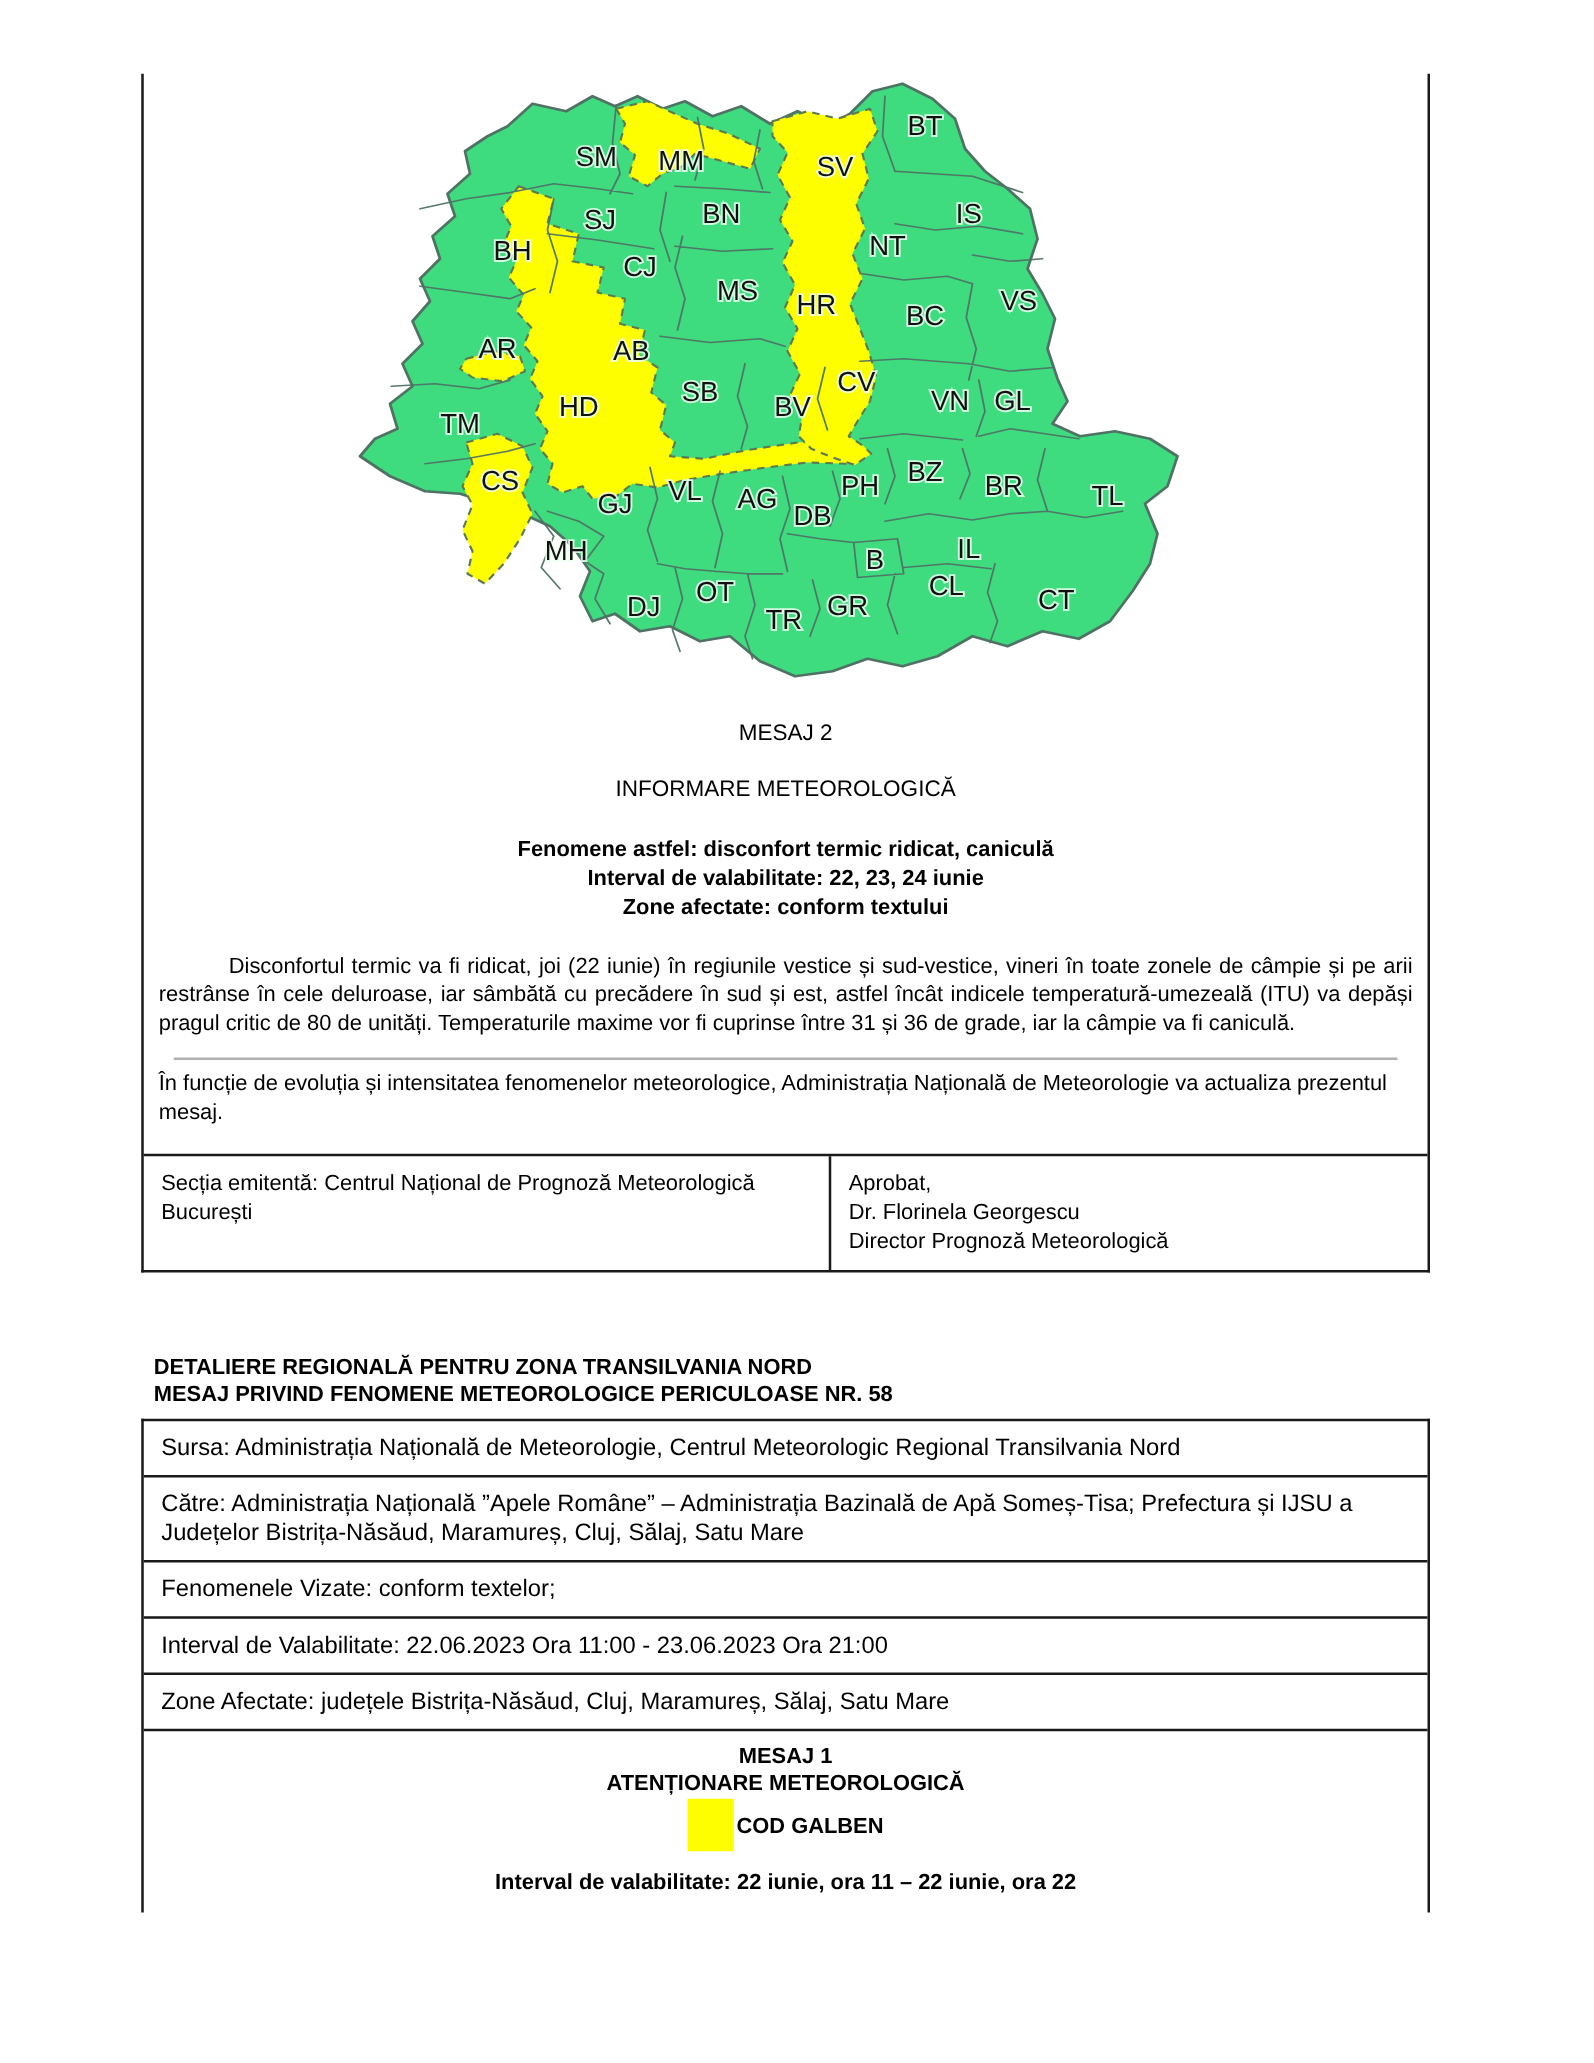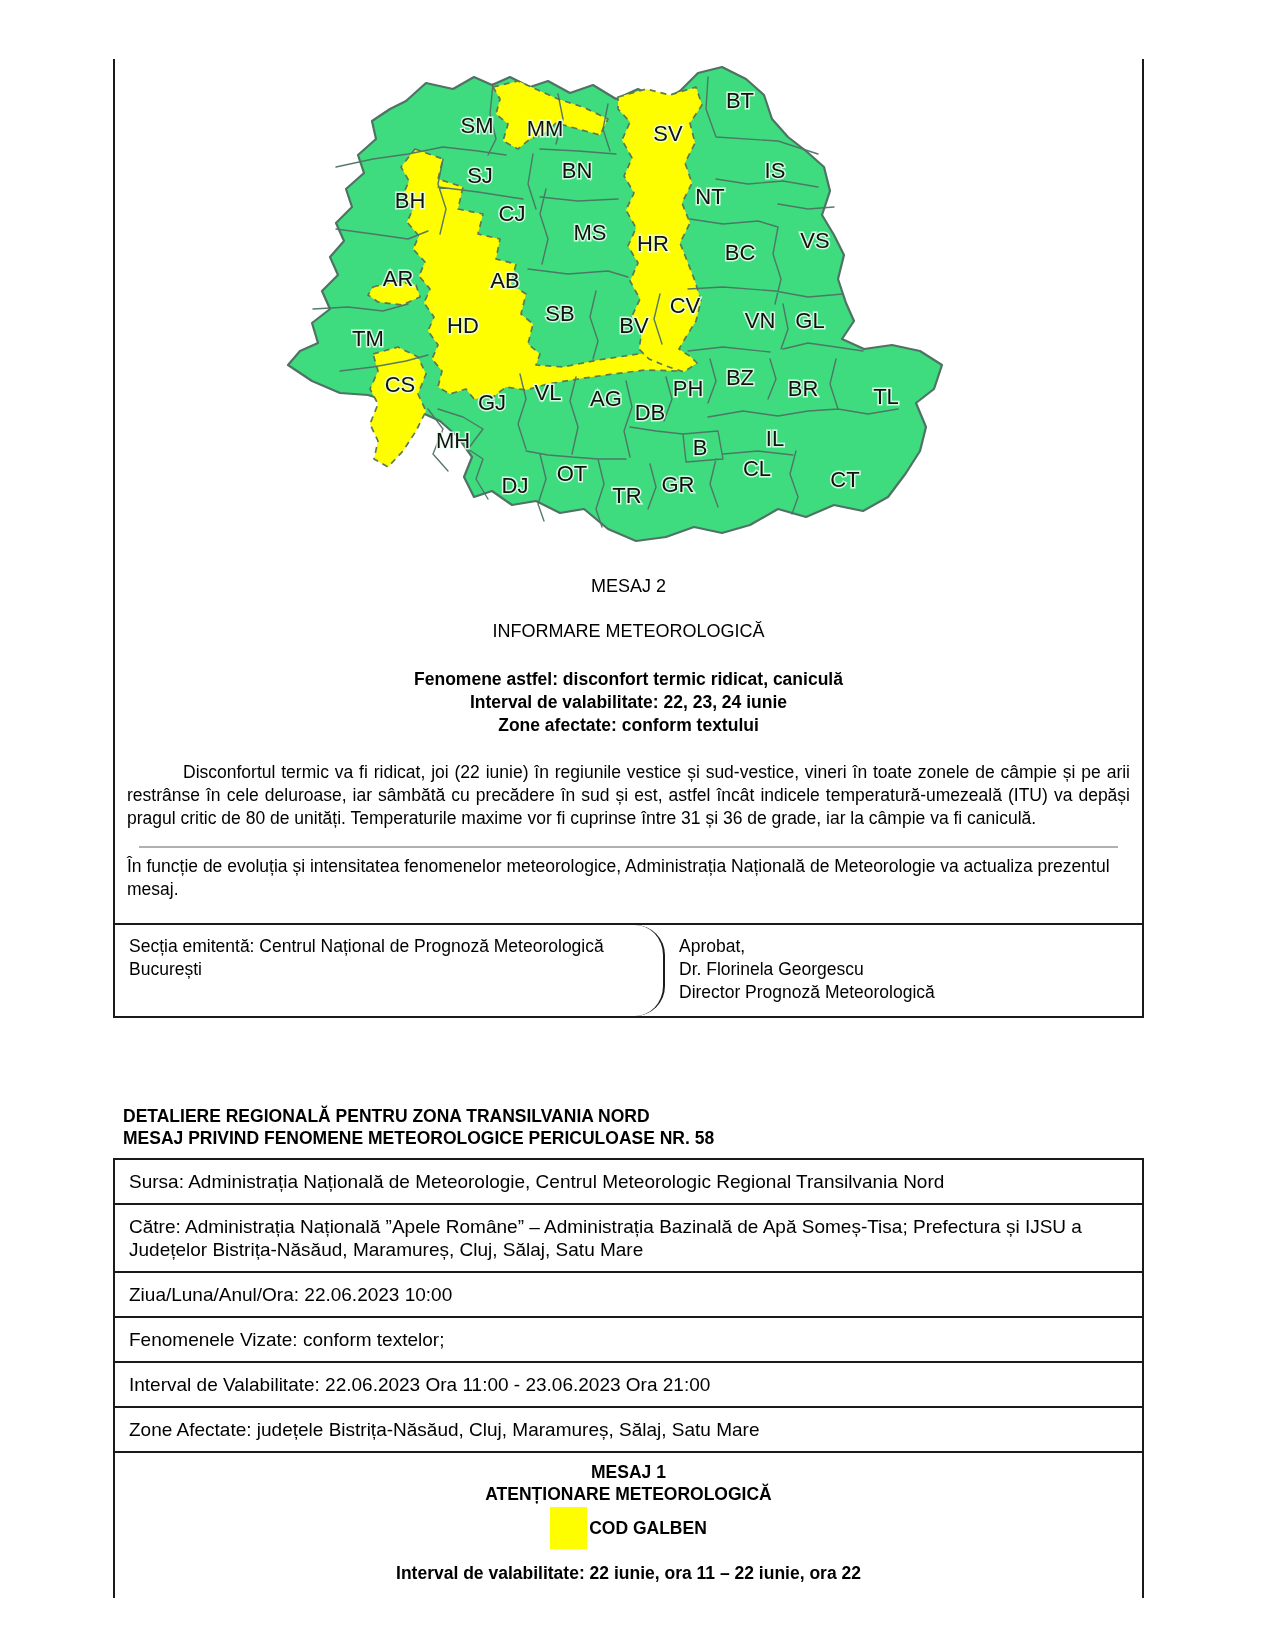--- a/index.html
+++ b/index.html
@@ -19,24 +19,24 @@
   .informare   { margin-top:24px; }
   .fenomene    { margin-top:26px; line-height:23px; }
   .c-sub { text-align:center; font-weight:bold; font-size:17.5px; line-height:23px; }
 
   .para { margin:24px 12px 0 12px; font-size:17.5px; line-height:23px; text-align:justify; text-indent:56px; }
   .sep  { border:none; border-top:2px solid #b0b0b0; margin:16px 24px 0 24px; }
   .note { margin:7px 12px 0 12px; font-size:17.5px; line-height:23px; padding-bottom:22px; }
 
   .sigrow { display:flex; border-top:2px solid #1a1a1a; }
   .sigcell { font-size:17.5px; line-height:23px; padding:10px 14px 12px 14px; }
-  .sig-left  { width:550px; border-right:2px solid #1a1a1a;border-radius:30px; }
+  .sig-left  { width:550px; border-right:2px solid #1a1a1a; }
   .sig-right { flex:1; }
 
-  .reg-head { margin-top:87px; padding-left:10px; font-weight:bold; font-size:17.5px; line-height:22px; }
+  .reg-head { margin-top:64px; padding-left:10px; font-weight:bold; font-size:17.5px; line-height:22px; }
 
   .t2 { margin-top:9px; border:2px solid #1a1a1a; border-bottom:none; }
   .t2row { border-bottom:2px solid #1a1a1a; font-size:19px; line-height:23px; padding:10px 14px 10px 14px; }
 
   .m1cell { padding:8px 14px 14px 14px; }
   .m1-title { text-align:center; font-weight:bold; font-size:17.5px; line-height:22px; }
   .codline { display:flex; justify-content:center; align-items:center; margin-top:2px; }
   .swatch { width:37px; height:42px; }
   .codlabel { font-weight:bold; font-size:17.5px; margin-left:2px; }
   .m1-interval { margin-top:14px; text-align:center; font-weight:bold; font-size:17.5px; }
@@ -139,21 +139,20 @@
 
     <div class="reg-head">
       <div>DETALIERE REGIONALĂ PENTRU ZONA TRANSILVANIA NORD</div>
       <div>MESAJ PRIVIND FENOMENE METEOROLOGICE PERICULOASE NR. 58</div>
     </div>
 
     <div class="t2">
       <div id="t2rows">
           <div class="t2row">Sursa: Administrația Națională de Meteorologie, Centrul Meteorologic Regional Transilvania Nord</div>
           <div class="t2row">Către: Administrația Națională ”Apele Române” – Administrația Bazinală de Apă Someș-Tisa; Prefectura și IJSU a Județelor Bistrița-Năsăud, Maramureș, Cluj, Sălaj, Satu Mare</div>
-          <div class="t2row">Ziua/Luna/Anul/Ora: 22.06.2023 10:00</div>
           <div class="t2row">Fenomenele Vizate: conform textelor;</div>
           <div class="t2row">Interval de Valabilitate: 22.06.2023 Ora 11:00 - 23.06.2023 Ora 21:00</div>
           <div class="t2row">Zone Afectate:  județele Bistrița-Năsăud, Cluj, Maramureș, Sălaj, Satu Mare</div>
         </div>
 
       <div class="m1cell">
         <div class="m1-title">MESAJ 1</div>
         <div class="m1-title">ATENȚIONARE METEOROLOGICĂ</div>
         <div class="codline">
           <span class="swatch" id="code-swatch" style="background: rgb(254, 254, 0);"></span>

